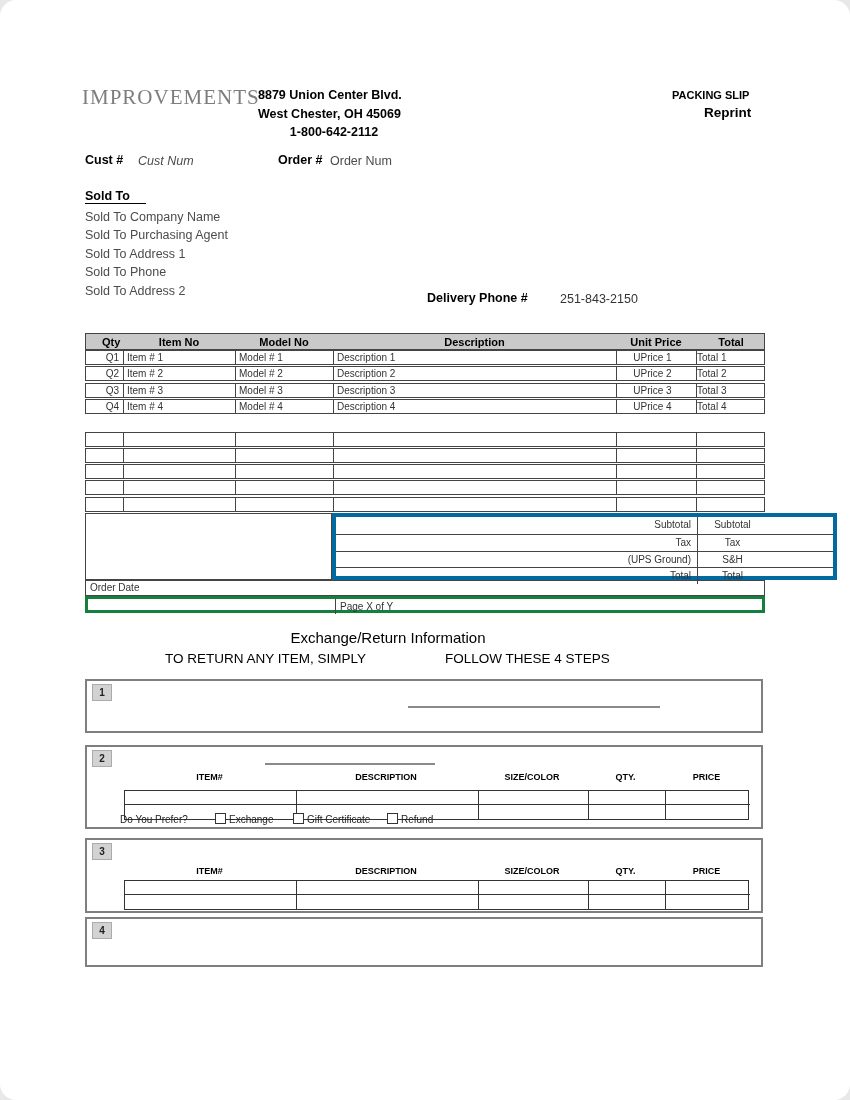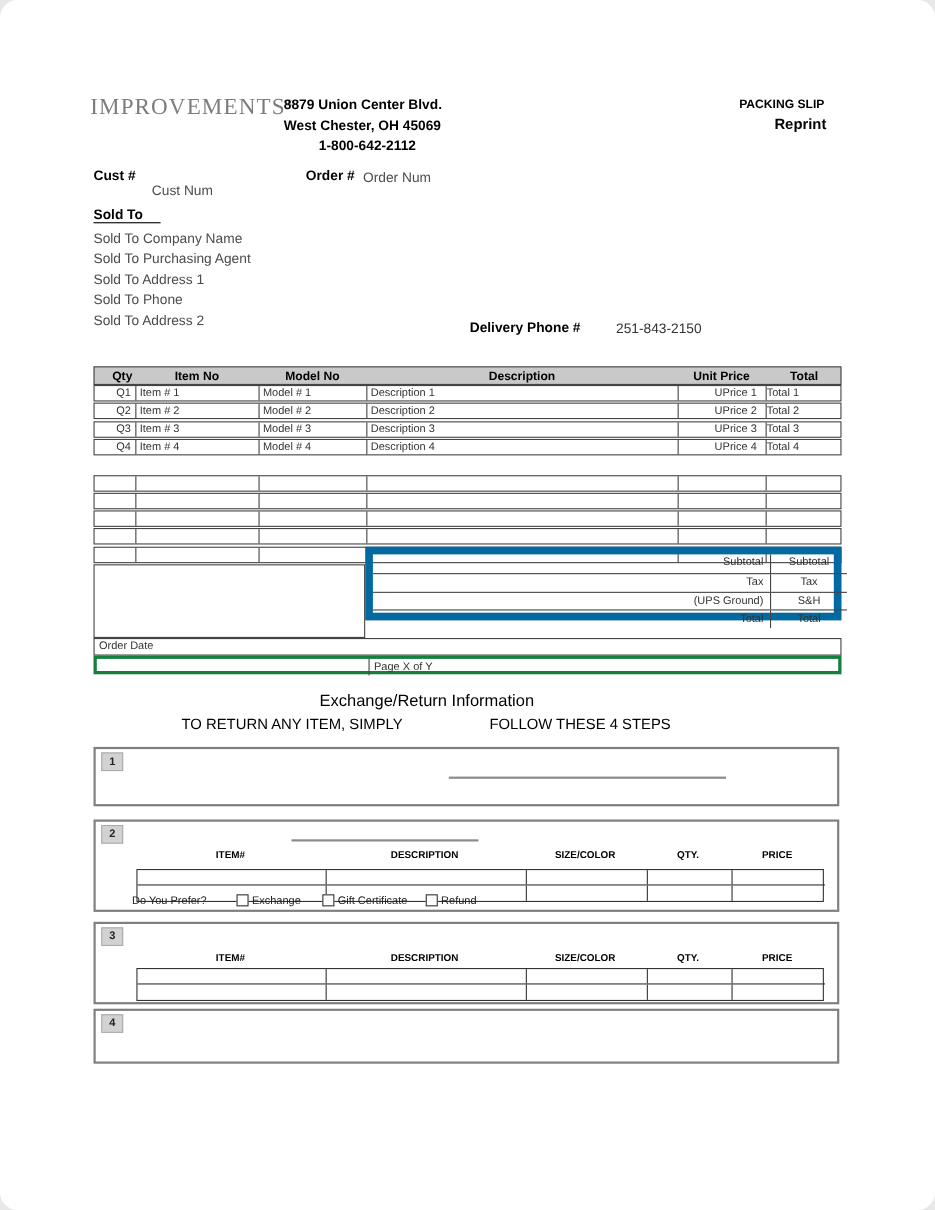--- a/index.html
+++ b/index.html
@@ -36,27 +36,27 @@
   .ithead .hl { padding-left:16px; }
   .itrow {
     position:absolute; left:0; width:680px; height:15px;
     display:grid; grid-template-columns:37px 112px 98px 283px 80px 70px;
     border:1px solid #444; align-items:center; background:#fff;
   }
   .itrow > div { height:100%; line-height:13px; border-left:1px solid #444; overflow:hidden; }
   .itrow > div:first-child { border-left:none; }
   .cr { text-align:right; padding-right:4px; }
   .cl { padding-left:3px; }
-  .cpr { text-align:right; padding-right:8px; }
+  .cpr { text-align:center; padding-right:8px; }
   .cc { text-align:left; }
 
   .totleft { position:absolute; left:0; top:180px; width:247px; height:67px; border:1px solid #444; }
   .totgrid {
-    position:absolute; left:247px; top:164px; width:433px; height:67px;
-    display:grid; grid-template-rows:17px 17px 16px 17px; border:7px solid #0369a1;
+    position:absolute; left:247px; top:180px; width:505px; height:67px;
+    display:grid; grid-template-rows:17px 17px 16px 17px; border:4px solid #0369a1;
   }
   .totrow { display:grid; grid-template-columns:361px 70px; border-top:1px solid #444; }
   .totrow:first-child { border-top:none; }
   .totrow .tl { text-align:right; padding-right:6px; line-height:15px; }
   .totrow .tv { border-left:1px solid #444; text-align:center; line-height:15px; }
   .odrow { position:absolute; left:0; top:247px; width:680px; height:16px; border:1px solid #444; line-height:14px; padding-left:4px; }
   .pgrow { position:absolute; left:0; top:263px; width:680px; height:17px; border:3px solid #15803d; display:grid; grid-template-columns:247px auto; }
   .pgrow .pgc { border-left:1px solid #444; padding-left:4px; line-height:15px; }
 
   
@@ -99,21 +99,21 @@
   <div class="abs addr" style="left:258px; top:86px;">
     <div>8879 Union Center Blvd.</div>
     <div>West Chester, OH 45069</div>
     <div class="centered">1-800-642-2112</div>
   </div>
 
   <div class="abs packing" style="left:672px; top:89px;">PACKING SLIP</div>
   <div class="abs reprint" style="left:704px; top:105px;">Reprint</div>
 
   <div class="abs lbl" style="left:85px; top:153px;">Cust #</div>
-  <div class="abs val" style="left:138px; top:166px;">Cust Num</div>
+  <div class="abs val" style="left:138px; top:154px;font-style:italic;">Cust Num</div>
   <div class="abs lbl" style="left:278px; top:153px;">Order #</div>
   <div class="abs val" style="left:330px; top:154px;">Order Num</div>
 
   <div class="abs" style="left:85px; top:186px;">
     <div class="party-title">Sold To</div>
     <div style="height:4px;"></div>
     <div class="party-line">Sold To Company Name</div>
     <div class="party-line">Sold To Purchasing Agent</div>
     <div class="party-line">Sold To Address 1</div>
     <div class="party-line">Sold To Phone</div>

